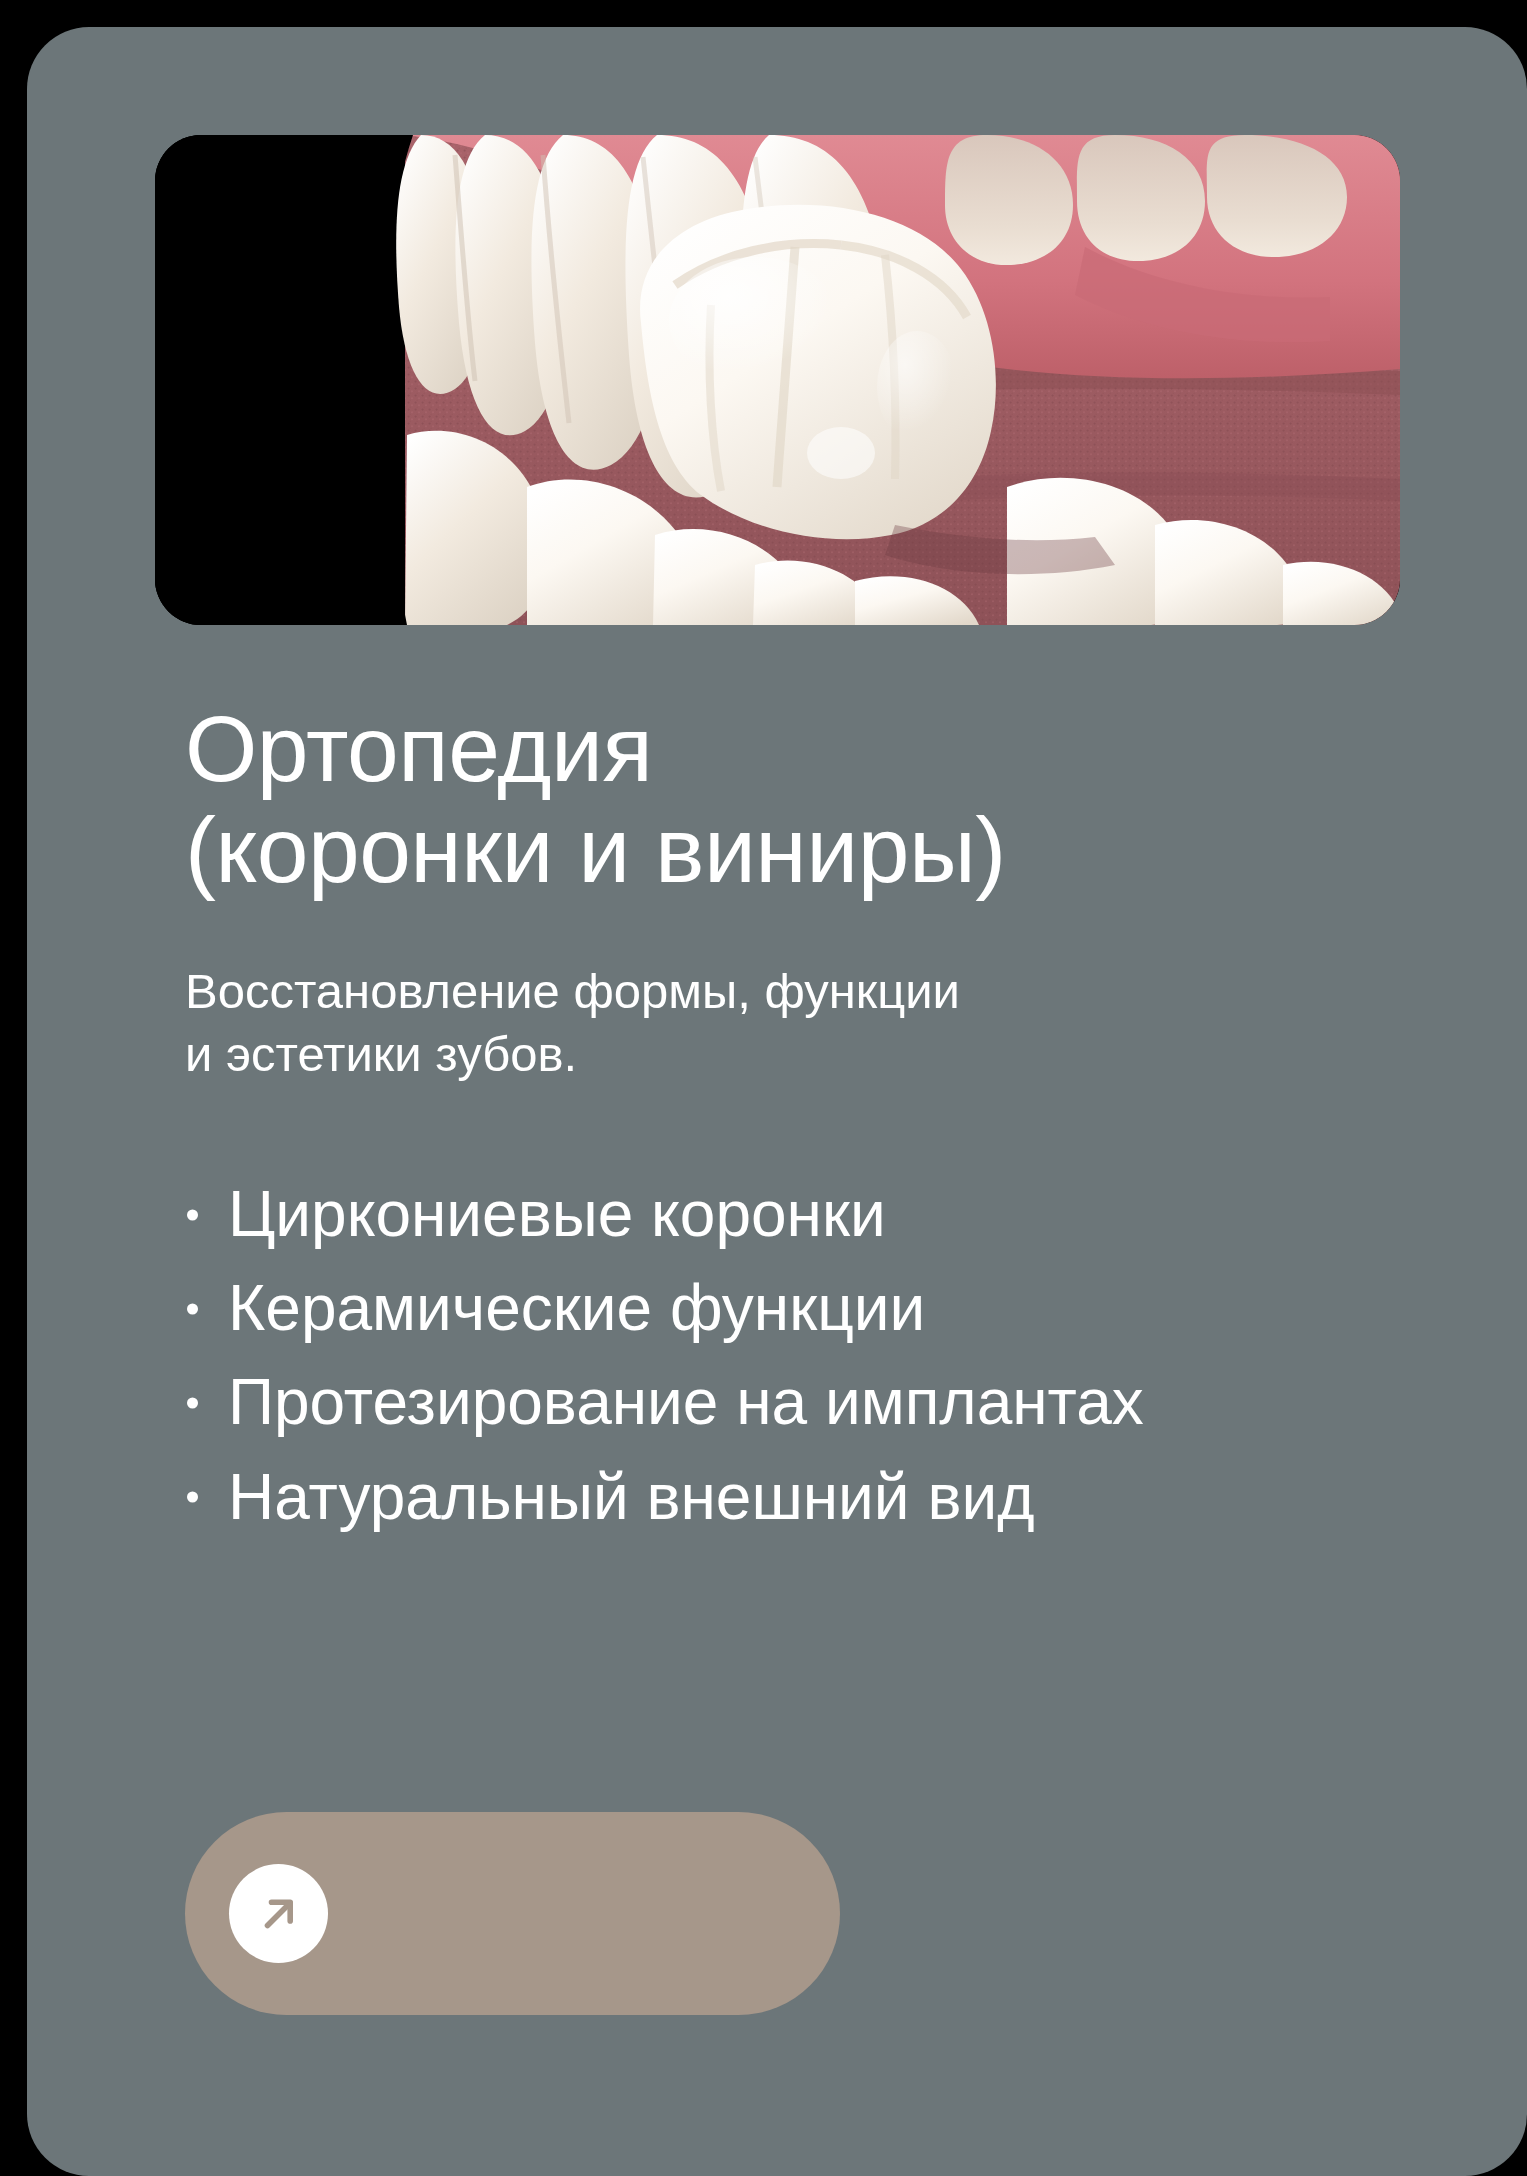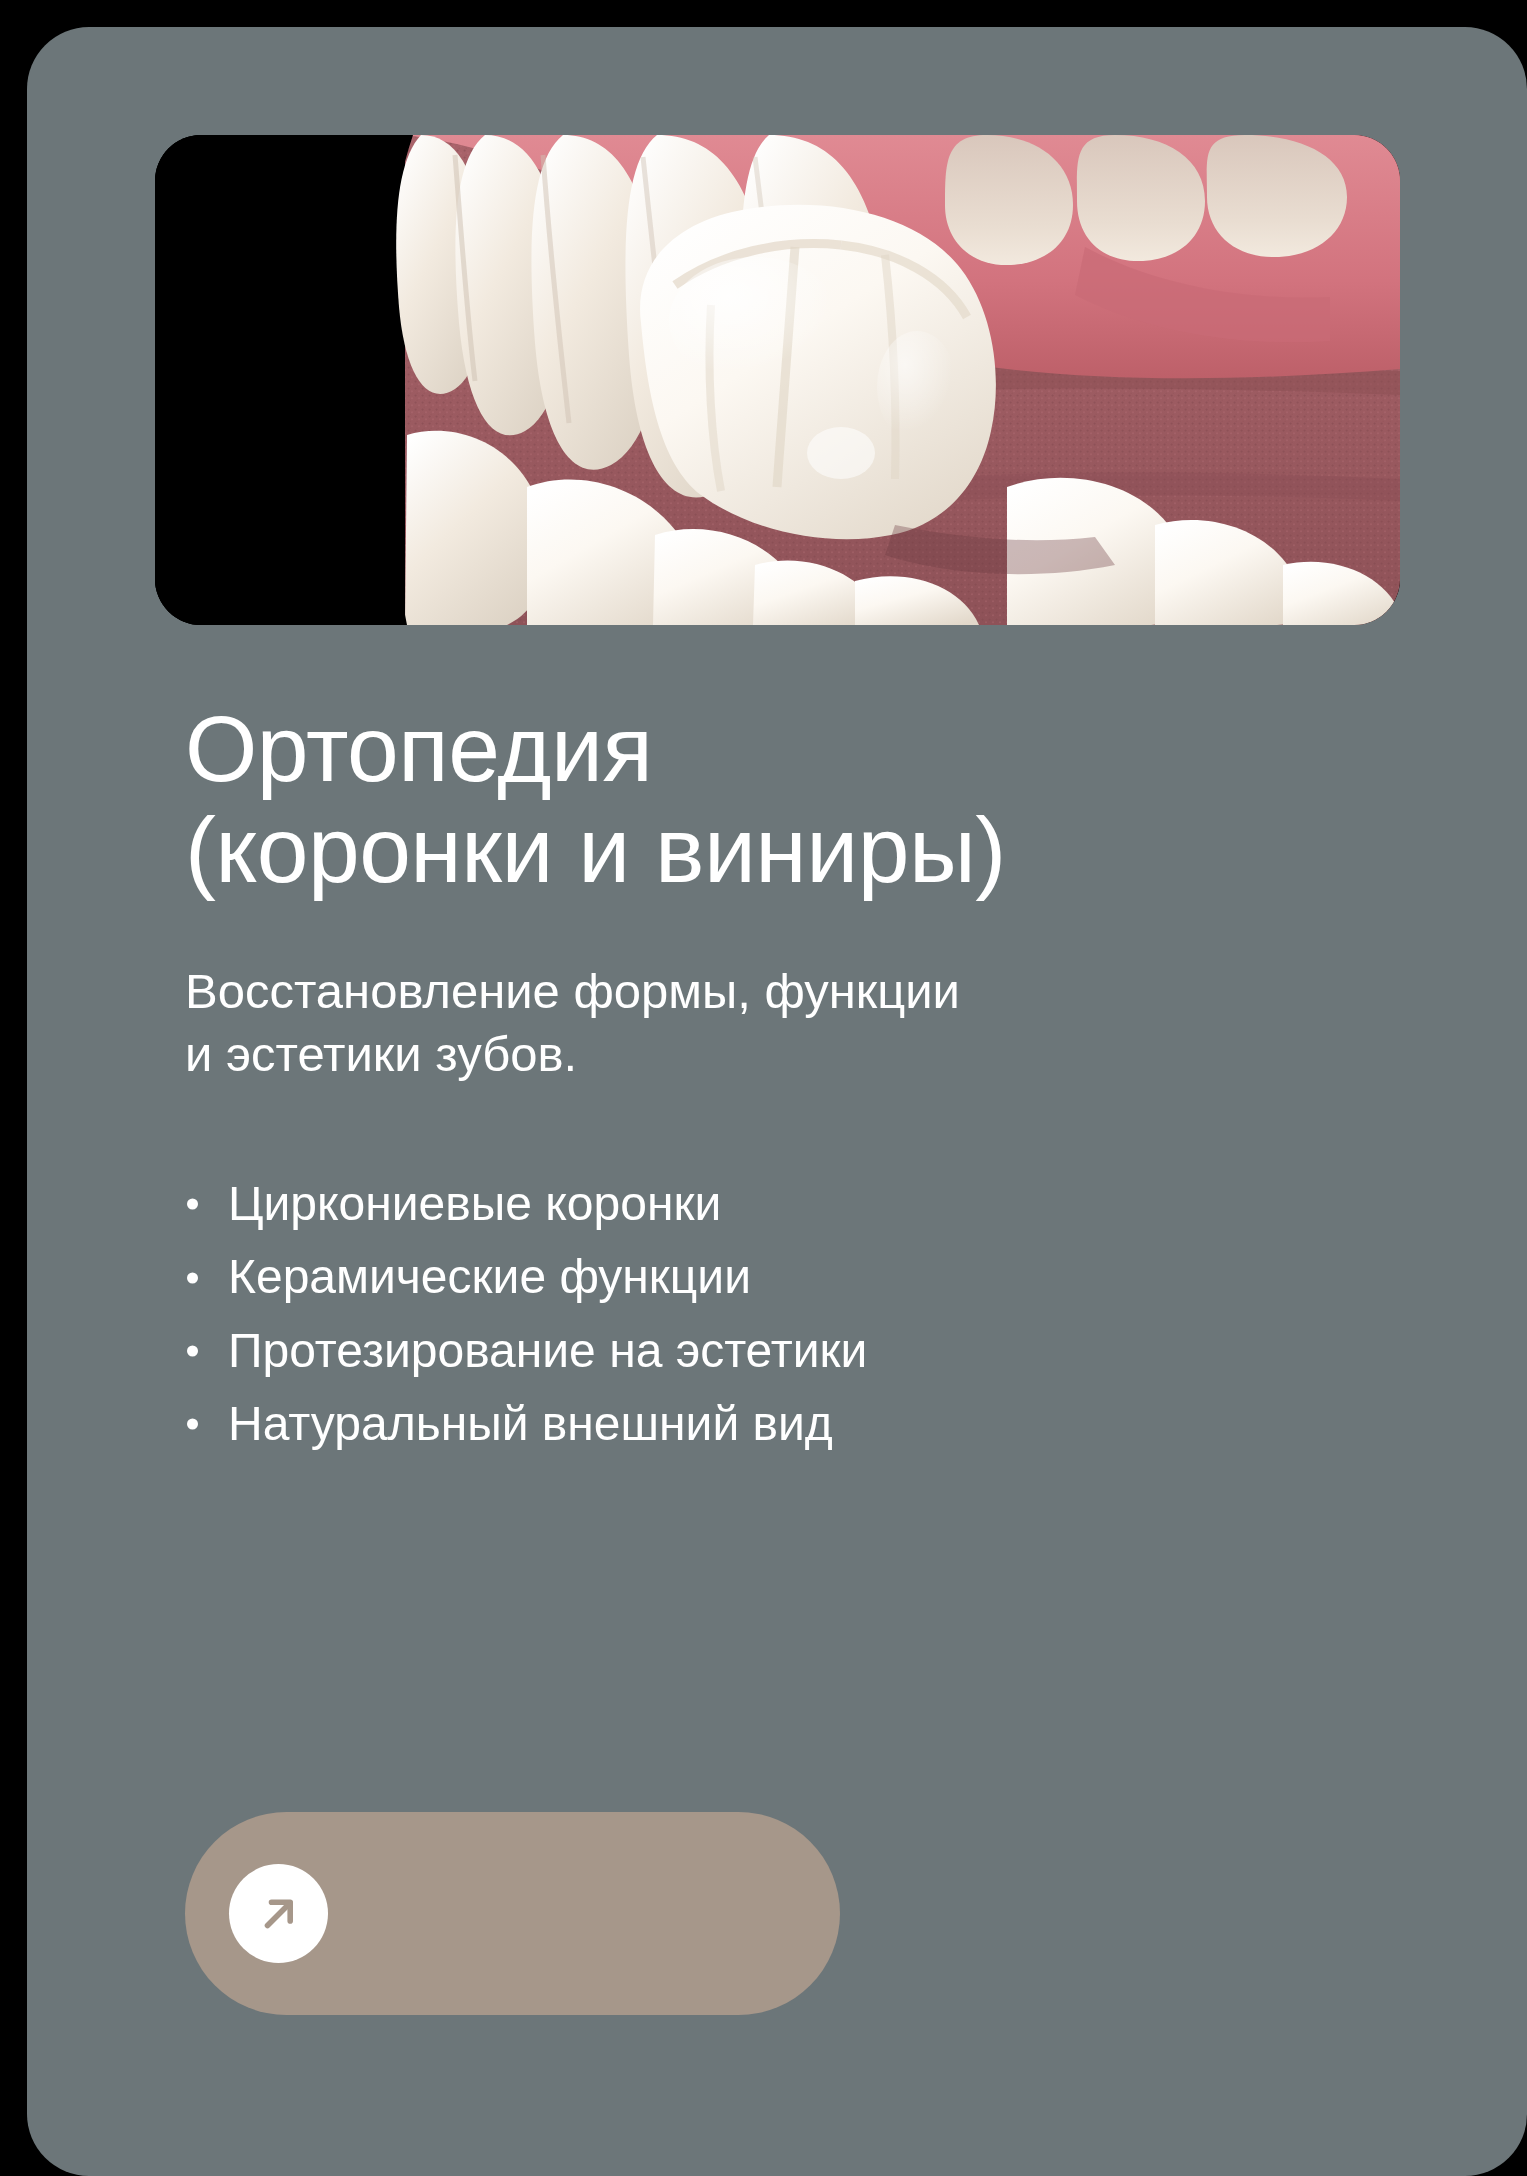--- a/index.html
+++ b/index.html
@@ -80,21 +80,21 @@
   }
 
   .feature-list {
     list-style: none;
     margin-top: 86px;
   }
 
   .feature-item {
     position: relative;
     color: #FFFFFF;
-    font-size: 48px;
+    font-size: 64px;
     line-height: 1.30;
     font-weight: 400;
     padding-left: 43px;
     margin-bottom: 11px;
     white-space: nowrap;
   }
 
   .feature-item .dot {
     position: absolute;
     left: 2px;
@@ -271,21 +271,21 @@
         <li class="feature-item">
           <span class="dot"></span>
           <span>Циркониевые коронки</span>
         </li>
         <li class="feature-item">
           <span class="dot"></span>
           <span>Керамические функции</span>
         </li>
         <li class="feature-item">
           <span class="dot"></span>
-          <span>Протезирование на эстетики</span>
+          <span>Протезирование на имплантах</span>
         </li>
         <li class="feature-item">
           <span class="dot"></span>
           <span>Натуральный внешний вид</span>
         </li>
       </ul>
     </div>
 
     <button class="cta-button">
       <span class="cta-icon-circle">

